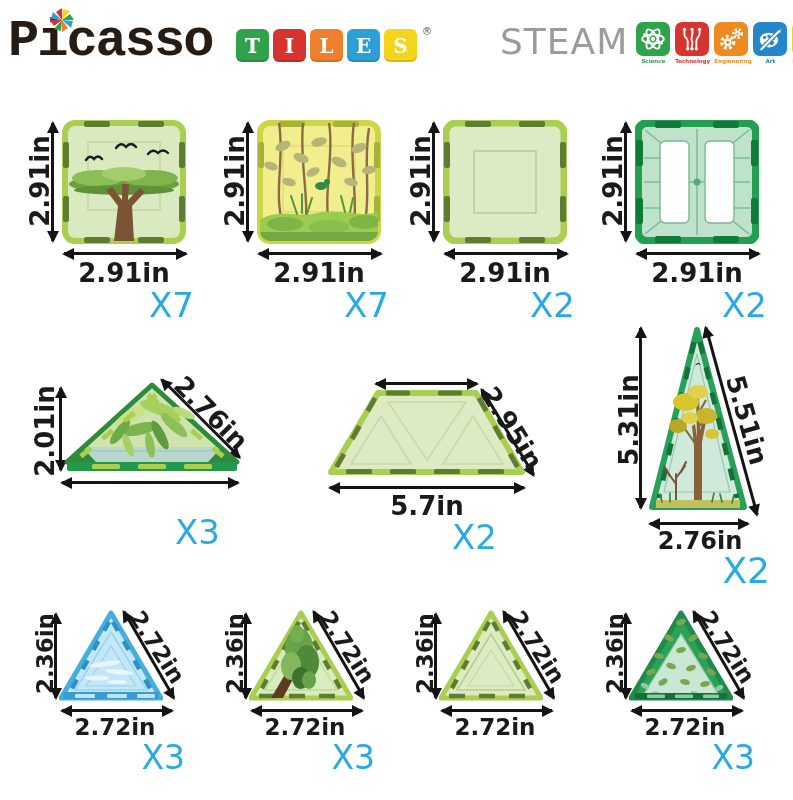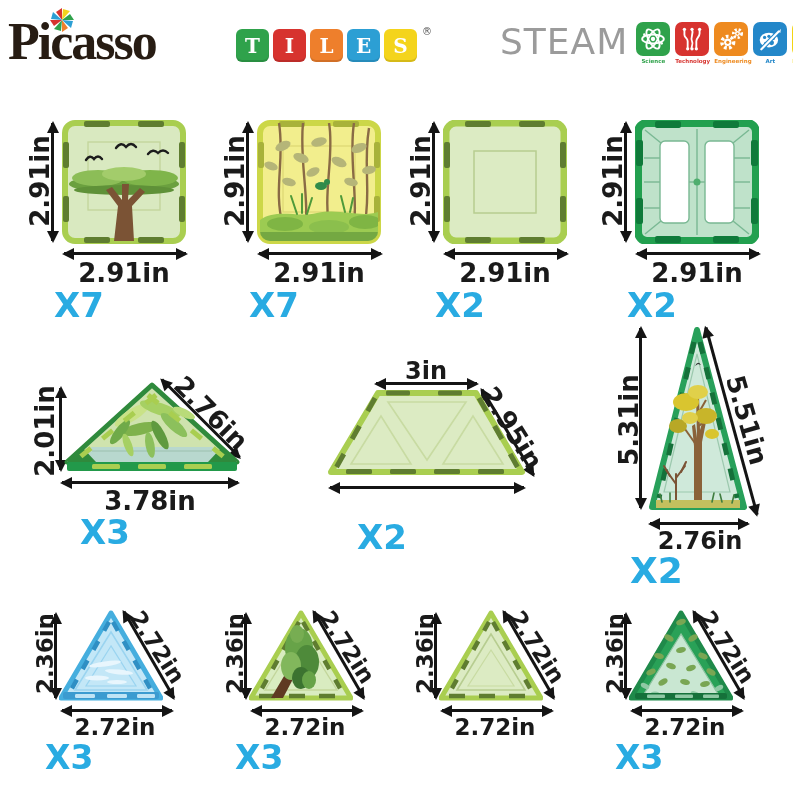--- a/index.html
+++ b/index.html
@@ -1,21 +1,21 @@
 <!DOCTYPE html>
 <html><head>
 <meta charset="utf-8">
 <style>
   * { margin:0; padding:0; box-sizing:border-box; }
   body { background:#ffffff; font-family:"DejaVu Sans", sans-serif; }
   #page { position:relative; width:793px; height:800px; background:#fff; overflow:hidden; }
 
   
   #logo { position:absolute; left:8px; top:10px; height:70px; }
-  #brand-name { position:absolute; left:0; top:2px; font-family:Liberation Serif, serif;
+  #brand-name { position:absolute; left:0; top:2px; font-family:Liberation Mono, monospace;
       font-weight:bold; font-size:52px; color:#271c13; letter-spacing:-2px; }
   #pinwheel { position:absolute; left:40px; top:-4px; }
   #tiles-letters { position:absolute; left:228px; top:19px; display:flex; gap:4px; }
   .tile-letter { width:33px; height:33px; border-radius:6px; display:flex; align-items:center;
       justify-content:center; color:#fff; font-family:"DejaVu Serif", serif; font-weight:bold;
       font-size:20px; box-shadow:inset 0 -2px 0 rgba(0,0,0,.12); }
   #brand-reg { position:absolute; left:414px; top:16px; font-size:10px; color:#555; }
 
   
   #steam { position:absolute; left:500px; top:22px; display:flex; align-items:flex-start; }
@@ -25,21 +25,21 @@
   .steam-cat { width:34px; text-align:center; }
   .steam-sq { width:34px; height:34px; border-radius:7px; display:flex; align-items:center; justify-content:center; }
   .steam-label { font-size:5.5px; font-weight:bold; margin-top:2px; white-space:nowrap; }
 
   
   .grp { position:absolute; }
   .grp > * { position:absolute; }
   .vlabel, .hlabel, .slabel, .tlabel { font-weight:bold; color:#1a1a1a; text-align:center;
       font-size:26px; line-height:1; white-space:nowrap; }
   .vlabel { transform:rotate(-90deg); }
-  .qty { font-weight:bold; color:#29abe2; text-align:left; font-size:34px; line-height:1; }
+  .qty { font-weight:normal; color:#29abe2; text-align:right; font-size:34px; line-height:1; }
 
   
   .harrow, .sarrow { height:0; border-top:3px solid #141414; }
   .harrow::before, .sarrow::before { content:""; position:absolute; left:-2px; top:-7.5px;
       border:6px solid transparent; border-left:none; border-right:12px solid #141414; }
   .harrow::after, .sarrow::after { content:""; position:absolute; right:-2px; top:-7.5px;
       border:6px solid transparent; border-right:none; border-left:12px solid #141414; }
   .sarrow { transform-origin:left center; }
   .varrow { width:0; border-left:3px solid #141414; }
   .varrow::before { content:""; position:absolute; top:-2px; left:-7.5px;
@@ -344,26 +344,24 @@
       <rect x="5" y="85" width="170" height="9" rx="2" fill="#22994a"></rect>
       <g fill="#a9ce50">
         <rect x="30" y="87" width="28" height="5" rx="1.5"></rect>
           <rect x="76" y="87" width="28" height="5" rx="1.5"></rect>
           <rect x="122" y="87" width="28" height="5" rx="1.5"></rect>
       </g>
       <line x1="86" y1="18" x2="162" y2="80" stroke="#a9ce50" stroke-width="5" stroke-dasharray="13 15"></line>
       <line x1="94" y1="18" x2="18" y2="80" stroke="#a9ce50" stroke-width="5" stroke-dasharray="13 15"></line>
     </svg>
     <div class="harrow" style="left:22px;top:121px;width:176px"></div>
-    <div class="hlabel" style="left:40px;top:128px;width:140px">3.78in</div>
     <div class="qty" style="left:40px;top:155px;width:140px">X3</div>
   </div>
 
   <div class="grp" style="left:320px;top:358px;width:220px;height:200px">
-    <div class="tlabel" style="left:46px;top:1px;width:120px;font-size:24px">3in</div>
     <div class="harrow" style="left:56px;top:24px;width:101px"></div>
     <div class="sarrow" style="left:162px;top:30px;width:100px;transform:rotate(58.8deg)"></div>
     <div class="slabel" style="left:137px;top:57px;width:110px;transform:rotate(58deg)">2.95in</div>
     <svg style="left:6px;top:32px" width="200" height="88" viewBox="0 0 200 88">
       <polygon points="52,3 150,3 196,82 5,82" fill="#dcebc3" stroke="#a9ce50" stroke-width="6" stroke-linejoin="round"></polygon>
       <g fill="#5f7d30">
         <rect x="60" y="0.5" width="24" height="5" rx="1.5"></rect>
           <rect x="112" y="0.5" width="24" height="5" rx="1.5"></rect>
         <rect x="20" y="79" width="26" height="5" rx="1.5"></rect>
           <rect x="64" y="79" width="26" height="5" rx="1.5"></rect>
@@ -372,20 +370,21 @@
       </g>
       <line x1="49" y1="8" x2="10" y2="78" stroke="#5f7d30" stroke-width="5" stroke-dasharray="15 17"></line>
       <line x1="153" y1="8" x2="192" y2="78" stroke="#5f7d30" stroke-width="5" stroke-dasharray="15 17"></line>
       <g fill="none" stroke="#c8dba2" stroke-width="1.6">
         <polygon points="55,26 25,74 85,74"></polygon>
         <polygon points="62,12 140,12 101,70"></polygon>
         <polygon points="147,26 117,74 177,74"></polygon>
       </g>
     </svg>
     <div class="harrow" style="left:10px;top:128px;width:194px"></div>
+    <div class="hlabel" style="left:37px;top:135px;width:140px">5.7in</div>
     <div class="qty" style="left:37px;top:162px;width:140px">X2</div>
   </div>
 
   <div class="grp" style="left:610px;top:322px;width:183px;height:270px">
     <div class="vlabel" style="left:-36px;top:85px;width:110px">5.31in</div>
     <div class="varrow" style="left:29px;top:6px;height:180px"></div>
     <div class="sarrow" style="left:96px;top:4px;width:194px;transform:rotate(74.7deg)"></div>
     <div class="slabel" style="left:82px;top:85px;width:110px;transform:rotate(74deg)">5.51in</div>
     <svg style="left:38px;top:4px" width="100" height="186" viewBox="0 0 100 186">
       <polygon points="49,4 96,181 4,181" fill="#cfe9da" stroke="#28a05a" stroke-width="6" stroke-linejoin="round"></polygon>

